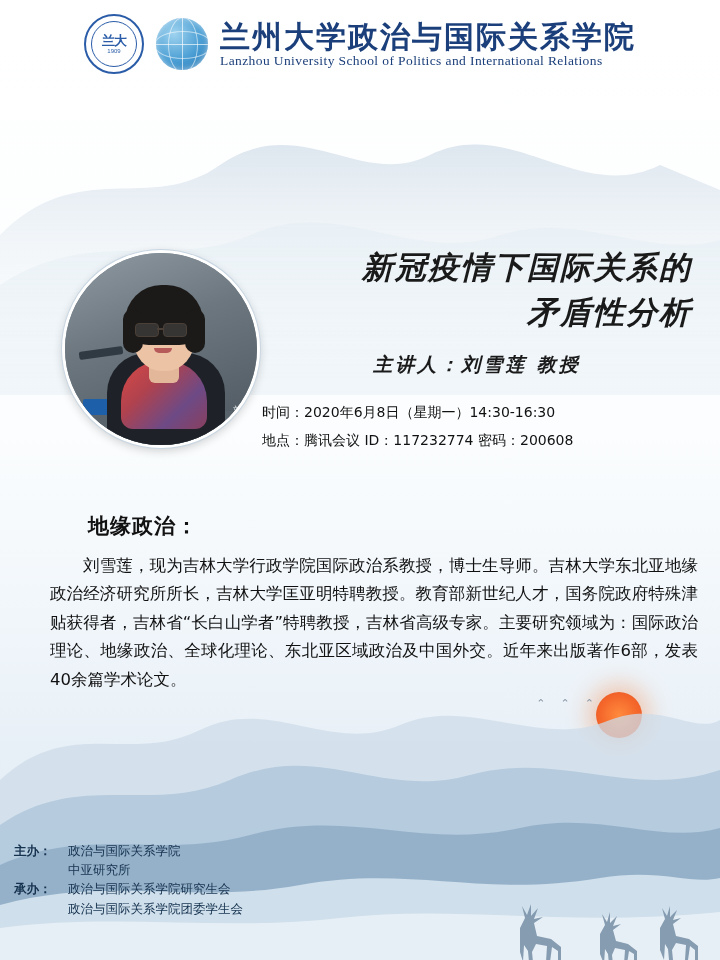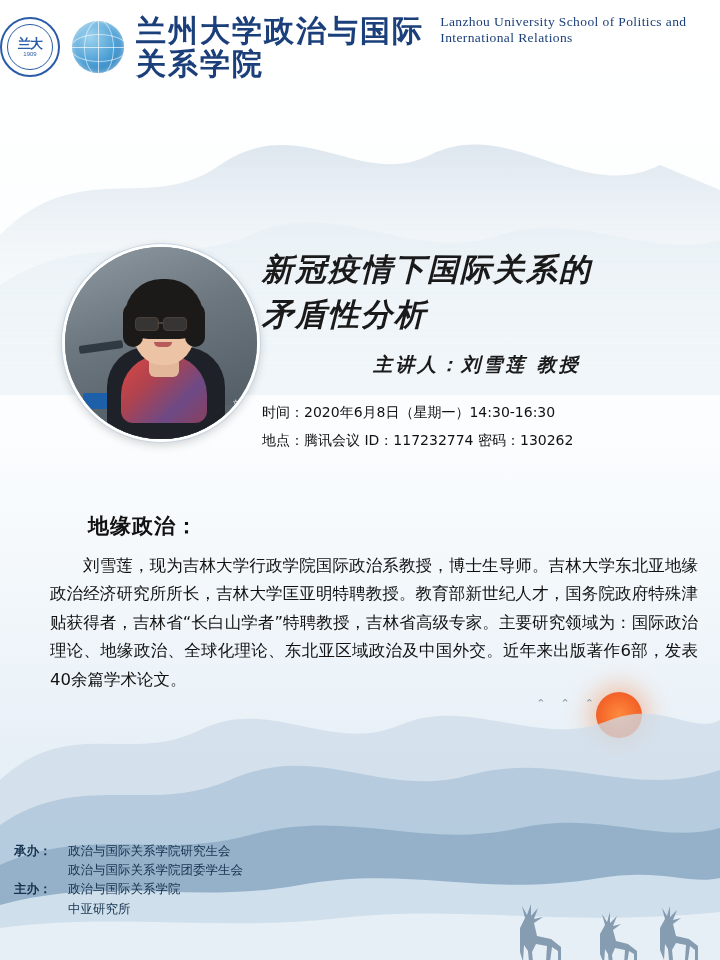--- a/index.html
+++ b/index.html
@@ -49,40 +49,40 @@
   }
   .globe:after{
     content:"";position:absolute;top:50%;left:0;width:100%;height:1px;
     background:rgba(255,255,255,.65);
   }
   .globe .m1,.globe .m2{
     position:absolute;border:1px solid rgba(255,255,255,.55);border-radius:50%;
   }
   .globe .m1{left:12px;top:-1px;width:28px;height:54px;}
   .globe .m2{left:-2px;top:13px;width:56px;height:26px;}
-  .titles{display:flex;flex-direction:row;align-items:flex-start;}
+  .titles{display:flex;flex-direction:column;align-items:flex-start;}
   .uni-cn{
     font-family:"DejaVu Serif", serif;
     font-size:30px;font-weight:bold;color:#1b3f7a;
     letter-spacing:2px;line-height:1.1;
   }
   .uni-en{
     font-family:"Liberation Serif", serif;
     font-size:13.5px;color:#1b3f7a;letter-spacing:.4px;
   }
 
   
   .mist-top{
     position:absolute;left:0;top:95px;width:720px;height:300px;
     opacity:.55;
   }
 
   
   .portrait{
-    position:absolute;left:62px;top:244px;
+    position:absolute;left:62px;top:250px;
     width:192px;height:192px;border-radius:50%;
     overflow:hidden;
     border:3px solid #ffffff;
     box-shadow:0 0 0 1px #c8d6e2, 0 3px 10px rgba(0,0,0,.18);
     background:#6d7b86;
   }
   .portrait .bgwall{position:absolute;inset:0;background:linear-gradient(160deg,#8f9aa3 0%,#6c7780 40%,#4c555d 100%);}
   .portrait .mic{position:absolute;left:14px;top:96px;width:44px;height:8px;background:#2f3a42;border-radius:2px;transform:rotate(-8deg);}
   .portrait .desk{position:absolute;left:0;bottom:0;width:100%;height:34px;background:#59636b;}
   .portrait .plate{position:absolute;left:18px;bottom:30px;width:72px;height:16px;background:#1d5fa8;border-radius:2px;}
@@ -120,22 +120,22 @@
   .portrait .glass-r{left:98px;}
   .portrait .bridge{position:absolute;left:92px;top:75px;width:7px;height:1.5px;background:#4a4038;}
   .portrait .mouth{position:absolute;left:89px;top:95px;width:18px;height:5px;background:#b75a5a;border-radius:0 0 8px 8px;}
   .portrait .cap{
     position:absolute;right:6px;bottom:28px;font-size:9px;color:#e9eef2;
   }
 
   
   .main-title{
     position:absolute;left:262px;top:248px;width:430px;
-    text-align:left;
-    font-family:Liberation Serif, serif;
+    text-align:right;
+    font-family:Liberation Mono, monospace;
     font-weight:bold;
     font-size:31px;
     line-height:1.45;
     color:#1a1a1a;
     letter-spacing:2px;
     font-style:italic;
   }
   .speaker-line{
     position:absolute;left:262px;top:352px;width:430px;
     text-align:center;
@@ -238,21 +238,21 @@
 
   <div class="main-title">
     <div>新冠疫情下国际关系的</div>
     <div>矛盾性分析</div>
   </div>
 
   <div class="speaker-line">主讲人：刘雪莲 教授</div>
 
   <div class="meta">
     <div>时间：2020年6月8日（星期一）14:30-16:30</div>
-    <div>地点：腾讯会议 ID：117232774 密码：130262</div>
+    <div>地点：腾讯会议 ID：117232774 密码：200608</div>
   </div>
 
   <div class="bio-heading">地缘政治：</div>
   <div class="bio-text">刘雪莲，现为吉林大学行政学院国际政治系教授，博士生导师。吉林大学东北亚地缘政治经济研究所所长，吉林大学匡亚明特聘教授。教育部新世纪人才，国务院政府特殊津贴获得者，吉林省“长白山学者”特聘教授，吉林省高级专家。主要研究领域为：国际政治理论、地缘政治、全球化理论、东北亚区域政治及中国外交。近年来出版著作6部，发表40余篇学术论文。</div>
 
   <div class="scenery">
     <div class="sun"></div>
     <div class="birds">⌃ ⌃ ⌃</div>
     <svg viewBox="0 0 720 300" preserveAspectRatio="none" style="position:absolute;inset:0;width:100%;height:100%;">
       <defs>
@@ -270,28 +270,28 @@
       <g fill="#7e95ab" opacity="0.92">
         <path d="M520,292 l0,-24 l5,-10 l-3,-12 l5,9 l4,-11 l0,12 l7,-8 l-4,11 l9,-2 l-9,6 l3,13 l14,3 l10,8 l0,15 l-3,0 l0,-11 l-6,-4 l-2,15 l-4,0 l1,-16 l-11,-2 l-4,8 l1,10 l-4,0 l-1,-11 l-4,-6 l-1,17 z"></path>
         <path d="M600,294 l0,-20 l5,-9 l-3,-11 l5,8 l3,-10 l0,11 l7,-7 l-4,10 l8,-2 l-8,6 l3,11 l12,3 l9,7 l0,13 l-3,0 l0,-10 l-5,-3 l-2,13 l-3,0 l1,-14 l-10,-2 l-3,7 l1,9 l-4,0 l-1,-10 l-3,-5 l-1,15 z"></path>
         <path d="M660,290 l0,-22 l5,-9 l-3,-11 l5,8 l3,-10 l0,11 l7,-7 l-4,10 l8,-2 l-8,6 l3,12 l13,3 l9,7 l0,14 l-3,0 l0,-10 l-5,-4 l-2,14 l-3,0 l1,-15 l-10,-2 l-4,7 l1,10 l-4,0 l-1,-11 l-3,-5 l-1,16 z"></path>
       </g>
     </svg>
   </div>
 
   <div class="credits">
     <div class="row">
+      <div class="lbl">主办：</div>
+      <div class="vals">
+        <div>政治与国际关系学院</div>
+        <div>中亚研究所</div>
+      </div>
+    </div>
+    <div class="row">
       <div class="lbl">承办：</div>
       <div class="vals">
         <div>政治与国际关系学院研究生会</div>
         <div>政治与国际关系学院团委学生会</div>
       </div>
     </div>
-    <div class="row">
-      <div class="lbl">主办：</div>
-      <div class="vals">
-        <div>政治与国际关系学院</div>
-        <div>中亚研究所</div>
-      </div>
-    </div>
   </div>
 
 </div>
 
 </body></html>

